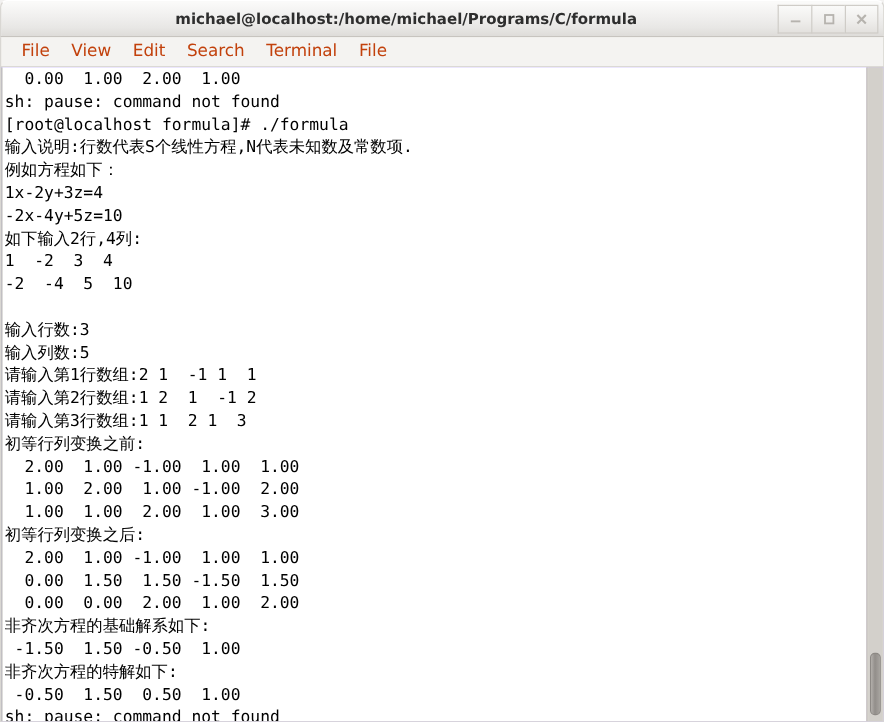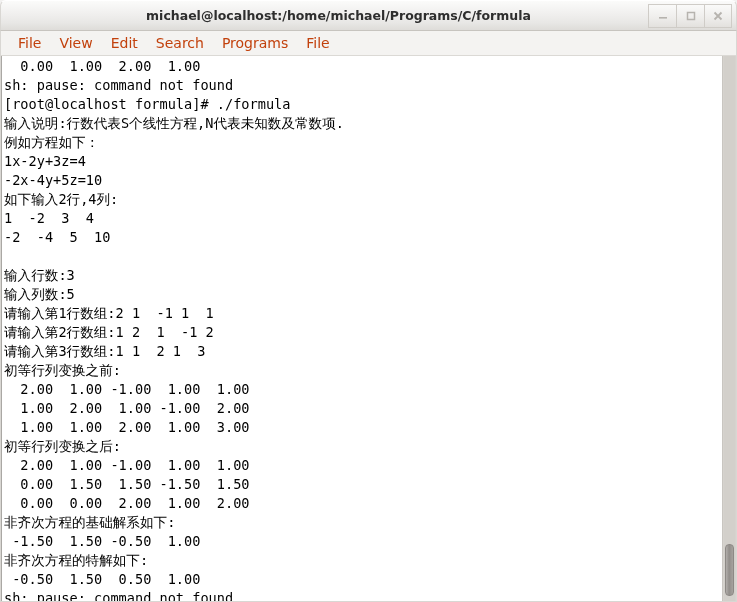--- a/index.html
+++ b/index.html
@@ -181,21 +181,21 @@
         </svg>
       </div>
     </div>
   </div>
 
   <div id="menubar">
     <div class="menu-item">File</div>
     <div class="menu-item">View</div>
     <div class="menu-item">Edit</div>
     <div class="menu-item">Search</div>
-    <div class="menu-item">Programs</div>
+    <div class="menu-item">Terminal</div>
     <div class="menu-item">File</div>
   </div>
 
   <div id="body-area">
     <div id="terminal">
       <div id="term-lines"><div class="tline">  0.00  1.00  2.00  1.00</div><div class="tline">sh: pause: command not found</div><div class="tline">[root@localhost formula]# ./formula</div><div class="tline">输入说明:行数代表S个线性方程,N代表未知数及常数项.</div><div class="tline">例如方程如下：</div><div class="tline">1x-2y+3z=4</div><div class="tline">-2x-4y+5z=10</div><div class="tline">如下输入2行,4列:</div><div class="tline">1  -2  3  4</div><div class="tline">-2  -4  5  10</div><div class="tline">&nbsp;</div><div class="tline">输入行数:3</div><div class="tline">输入列数:5</div><div class="tline">请输入第1行数组:2 1  -1 1  1</div><div class="tline">请输入第2行数组:1 2  1  -1 2</div><div class="tline">请输入第3行数组:1 1  2 1  3</div><div class="tline">初等行列变换之前:</div><div class="tline">  2.00  1.00 -1.00  1.00  1.00</div><div class="tline">  1.00  2.00  1.00 -1.00  2.00</div><div class="tline">  1.00  1.00  2.00  1.00  3.00</div><div class="tline">初等行列变换之后:</div><div class="tline">  2.00  1.00 -1.00  1.00  1.00</div><div class="tline">  0.00  1.50  1.50 -1.50  1.50</div><div class="tline">  0.00  0.00  2.00  1.00  2.00</div><div class="tline">非齐次方程的基础解系如下:</div><div class="tline"> -1.50  1.50 -0.50  1.00</div><div class="tline">非齐次方程的特解如下:</div><div class="tline"> -0.50  1.50  0.50  1.00</div><div class="tline">sh: pause: command not found</div></div>
     </div>
     <div id="scrollbar">
       <div id="scroll-trough"></div>
       <div id="scroll-thumb" style="top: 488px; height: 50px;"></div>

